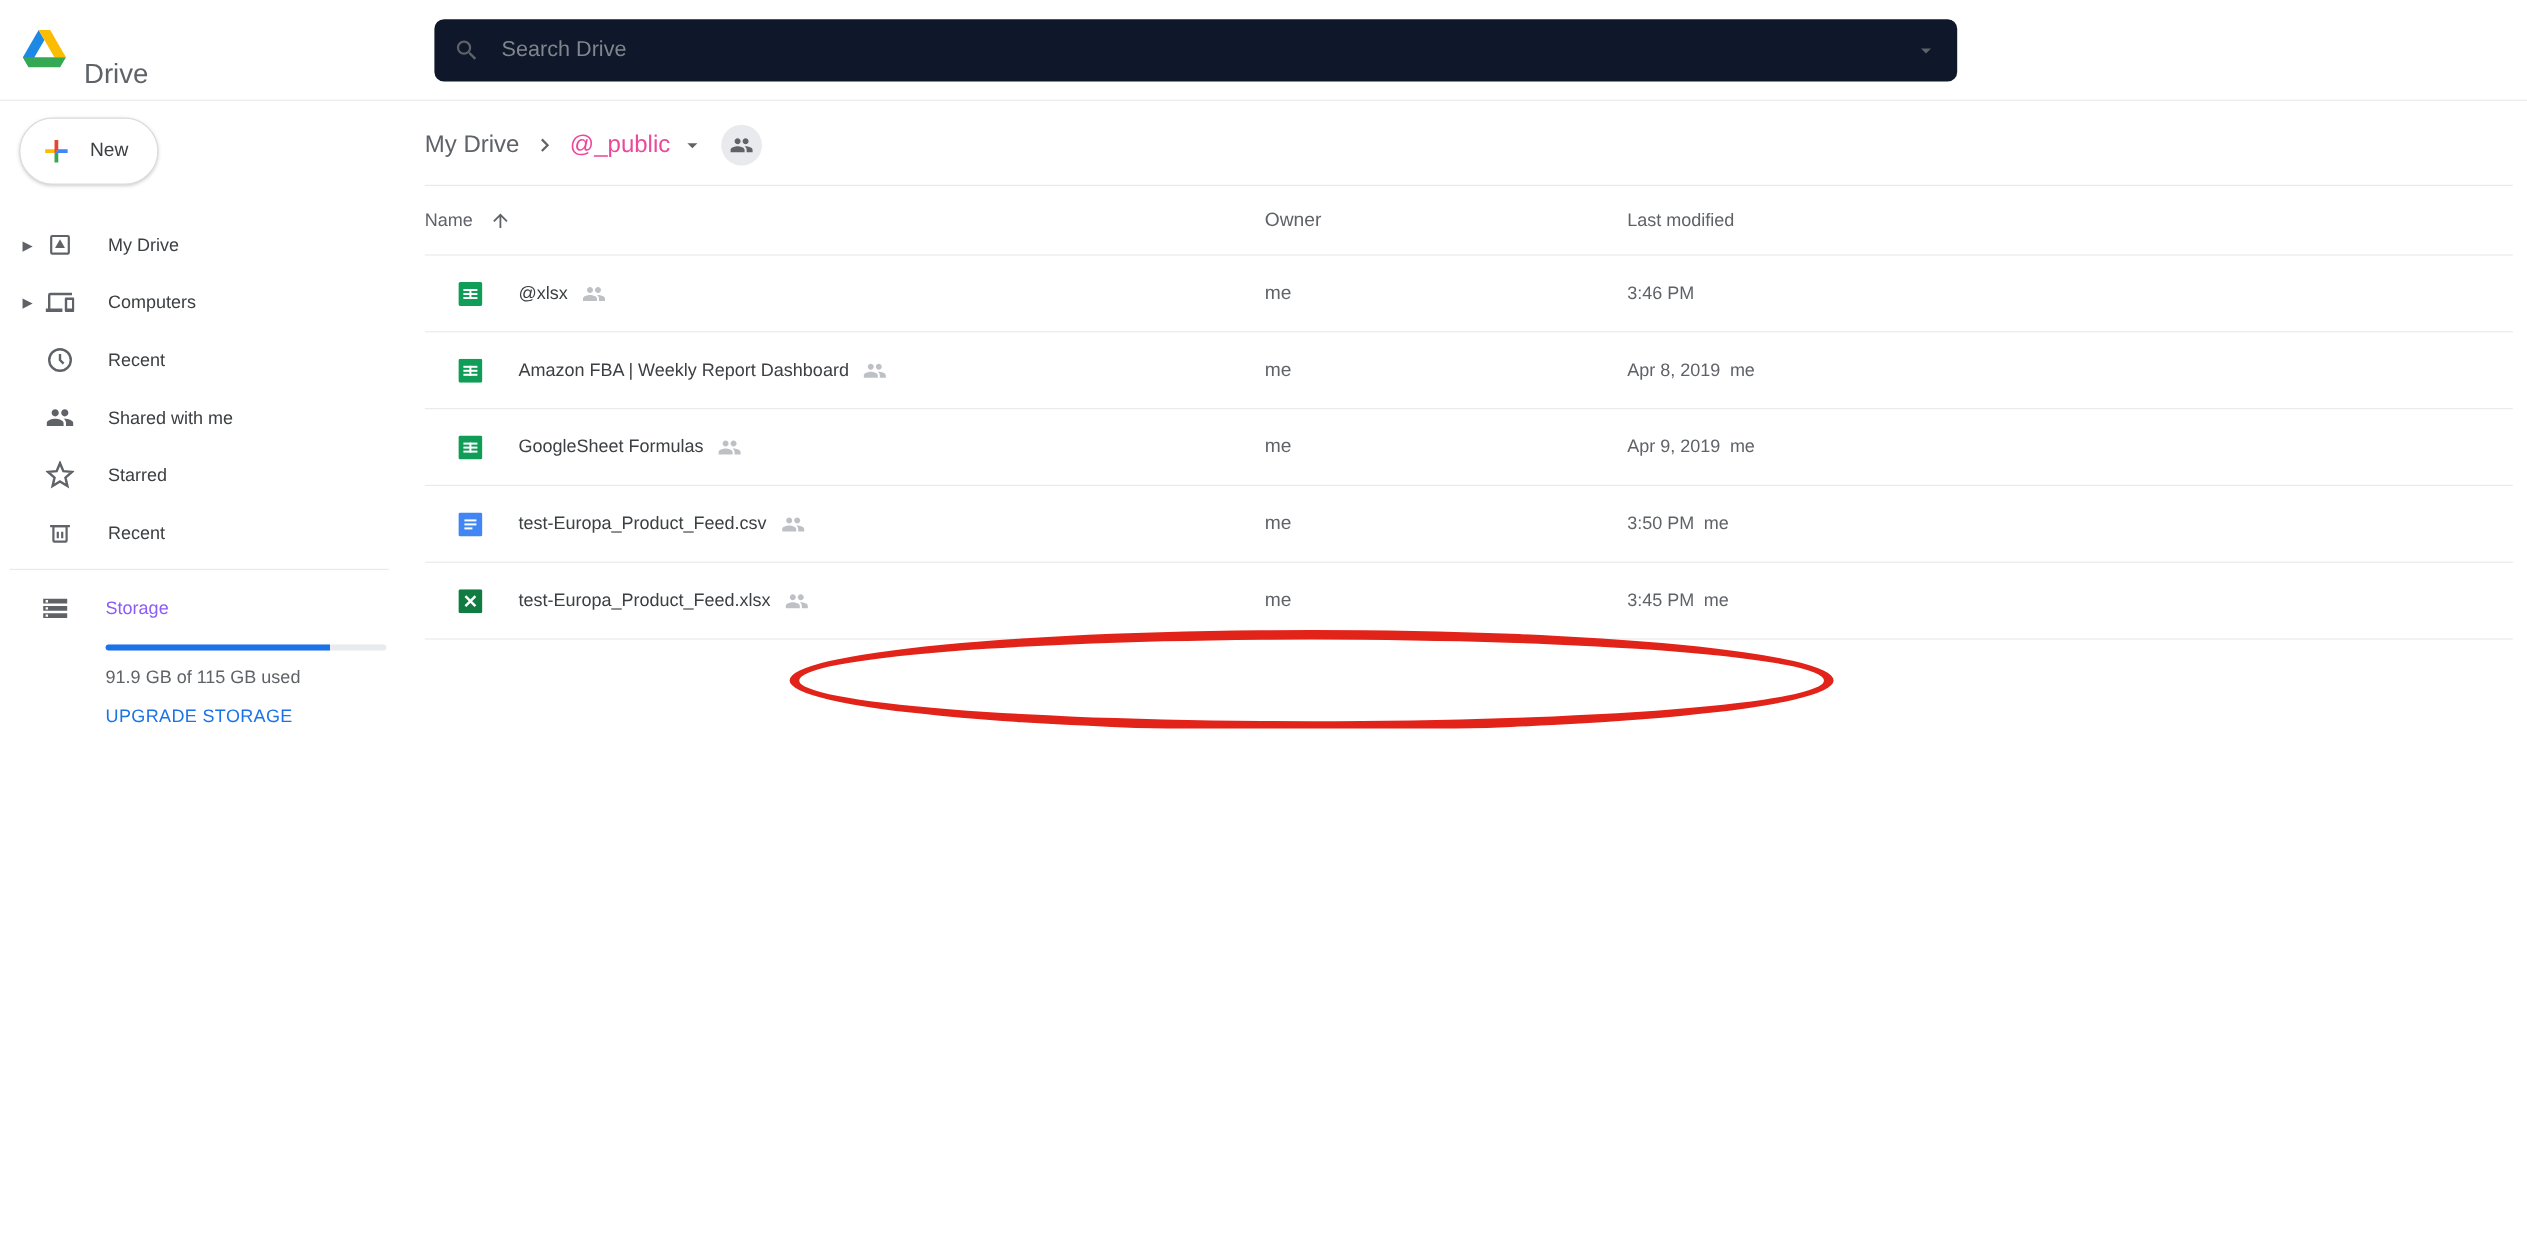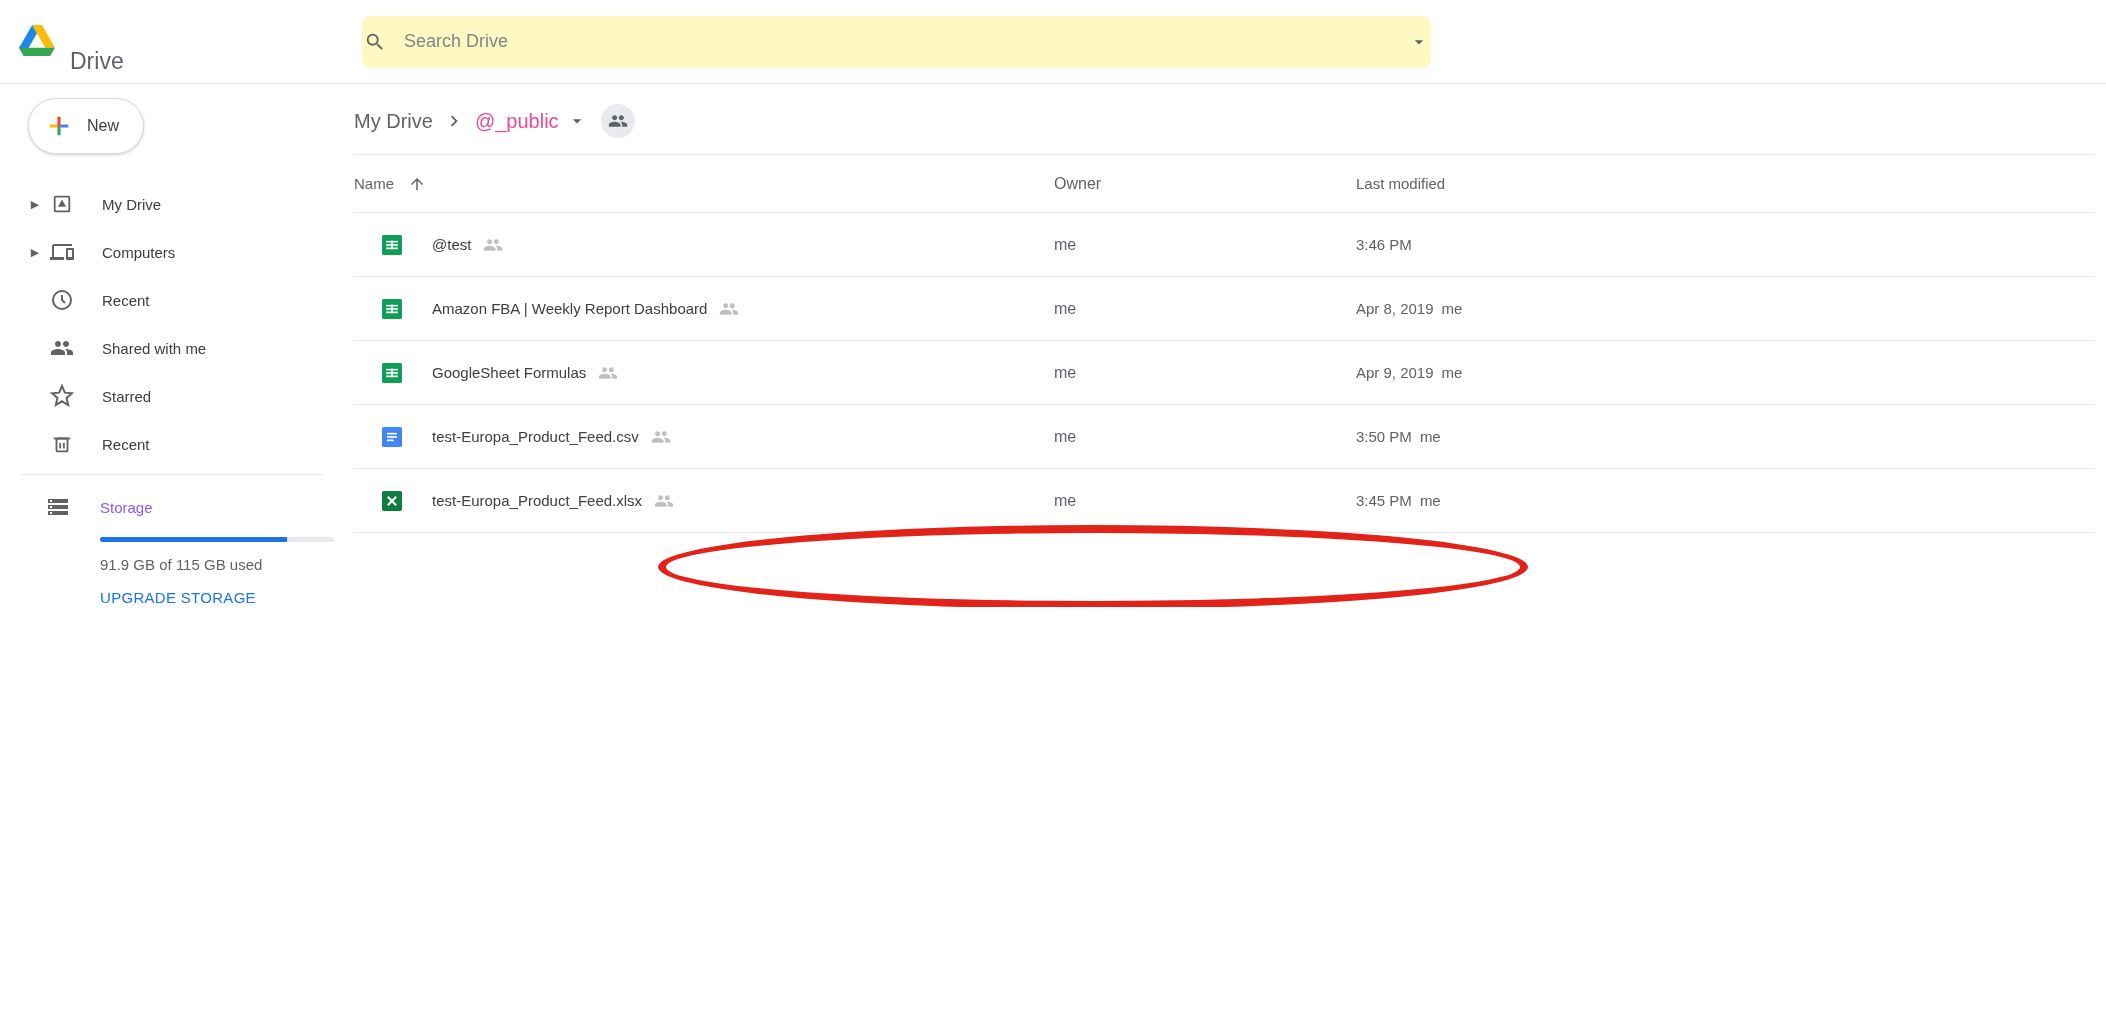--- a/index.html
+++ b/index.html
@@ -5,29 +5,29 @@
   * { box-sizing: border-box; }
   html, body { margin:0; padding:0; font-family: Arial, 'Helvetica Neue', Helvetica, sans-serif; color:#3c4043; background:#fff; min-width:1553px; }
 
   
   .header { display:flex; align-items:center; padding:8px 16px 8px 12px; border-bottom:1px solid #e8eaed; }
   .logo-wrap { display:flex; align-items:center; flex:0 0 350px; padding-left:4px;}
   .drive-logo-svg { width:42px; height:42px; margin-right:12px; }
   .logo-text { font-size:23px; color:#5f6368;margin-top:40px; }
 
   .search-wrap { flex:1 1 auto; display:flex; justify-content:flex-start; }
-  .search { display:flex; align-items:center; background:#fef9c3; border-radius:8px; height:52px; width:1069px; max-width:100%; padding:0 2px; }
+  .search { display:flex; align-items:center; background:#0f172a; border-radius:8px; height:52px; width:1269px; max-width:100%; padding:0 16px; }
   .search .mag { color:#5f6368; margin-right:18px; display:flex; align-items:center; }
   .search .ph { color:#80868b; font-size:18px; flex:1; }
   .search .dd { color:#5f6368; display:flex; align-items:center; }
 
   .body { display:flex; }
 
   
-  .sidebar { flex:0 0 340px; padding:14px 0 0 20px; border-right:none; }
+  .sidebar { flex:0 0 340px; padding:14px 0 0 8px; border-right:none; }
   .new-btn { display:inline-flex; align-items:center; background:#fff; border:1px solid #dadce0; border-radius:28px; box-shadow:0 1px 2px rgba(60,64,67,.15), 0 1px 3px 1px rgba(60,64,67,.08); height:56px; padding:0 24px 0 16px; margin-left:8px; cursor:pointer; }
   .new-btn span.label { font-size:16px; color:#3c4043; font-weight:500; margin-left:14px; }
 
   .nav { margin-top:26px; }
   .nav-item { display:flex; align-items:center; height:48px; border-radius:0 24px 24px 0; padding-left:28px; cursor:pointer; font-size:15px; color:#3c4043; }
   .nav-item .expander { width:18px; text-align:center; color:#5f6368; font-size:11px; margin-left:-22px; margin-right:4px;}
   .nav-item .icon { width:28px; height:28px; display:flex; align-items:center; justify-content:center; margin-right:26px; color:#5f6368; }
   .nav-divider { border-top:1px solid #e8eaed; margin:6px 16px 6px 0; }
 
   .storage { padding:12px 0 0 24px; }
@@ -230,21 +230,21 @@
             <div class="col-name">
               <span class="file-icon">
                 <svg width="20" height="20" viewBox="0 0 24 24">
                   <rect width="24" height="24" rx="2" fill="#0f9d58"></rect>
                   <rect x="5" y="7" width="14" height="2" fill="#fff"></rect>
                   <rect x="5" y="11" width="14" height="2" fill="#fff"></rect>
                   <rect x="5" y="15" width="14" height="2" fill="#fff"></rect>
                   <rect x="11" y="7" width="2" height="10" fill="#fff"></rect>
                 </svg>
               </span>
-              <span class="file-name">@test</span>
+              <span class="file-name">@xlsx</span>
               <span class="shared-small">
                 <svg width="20" height="20" viewBox="0 0 24 24" fill="#bdc1c6">
                   <path d="M16 11c1.66 0 2.99-1.34 2.99-3S17.66 5 16 5s-3 1.34-3 3 1.34 3 3 3zm-8 0c1.66 0 2.99-1.34 2.99-3S9.66 5 8 5 5 6.34 5 8s1.34 3 3 3zm0 2c-2.33 0-7 1.17-7 3.5V19h14v-2.5C15 14.17 10.33 13 8 13zm8 0c-.29 0-.62.02-.97.05 1.16.84 1.97 1.97 1.97 3.45V19h6v-2.5c0-2.33-4.67-3.5-7-3.5z"></path>
                 </svg>
               </span>
             </div>
             <div class="col-owner">me</div>
             <div class="col-mod">3:46 PM</div>
           </div>
           <div class="tr">

